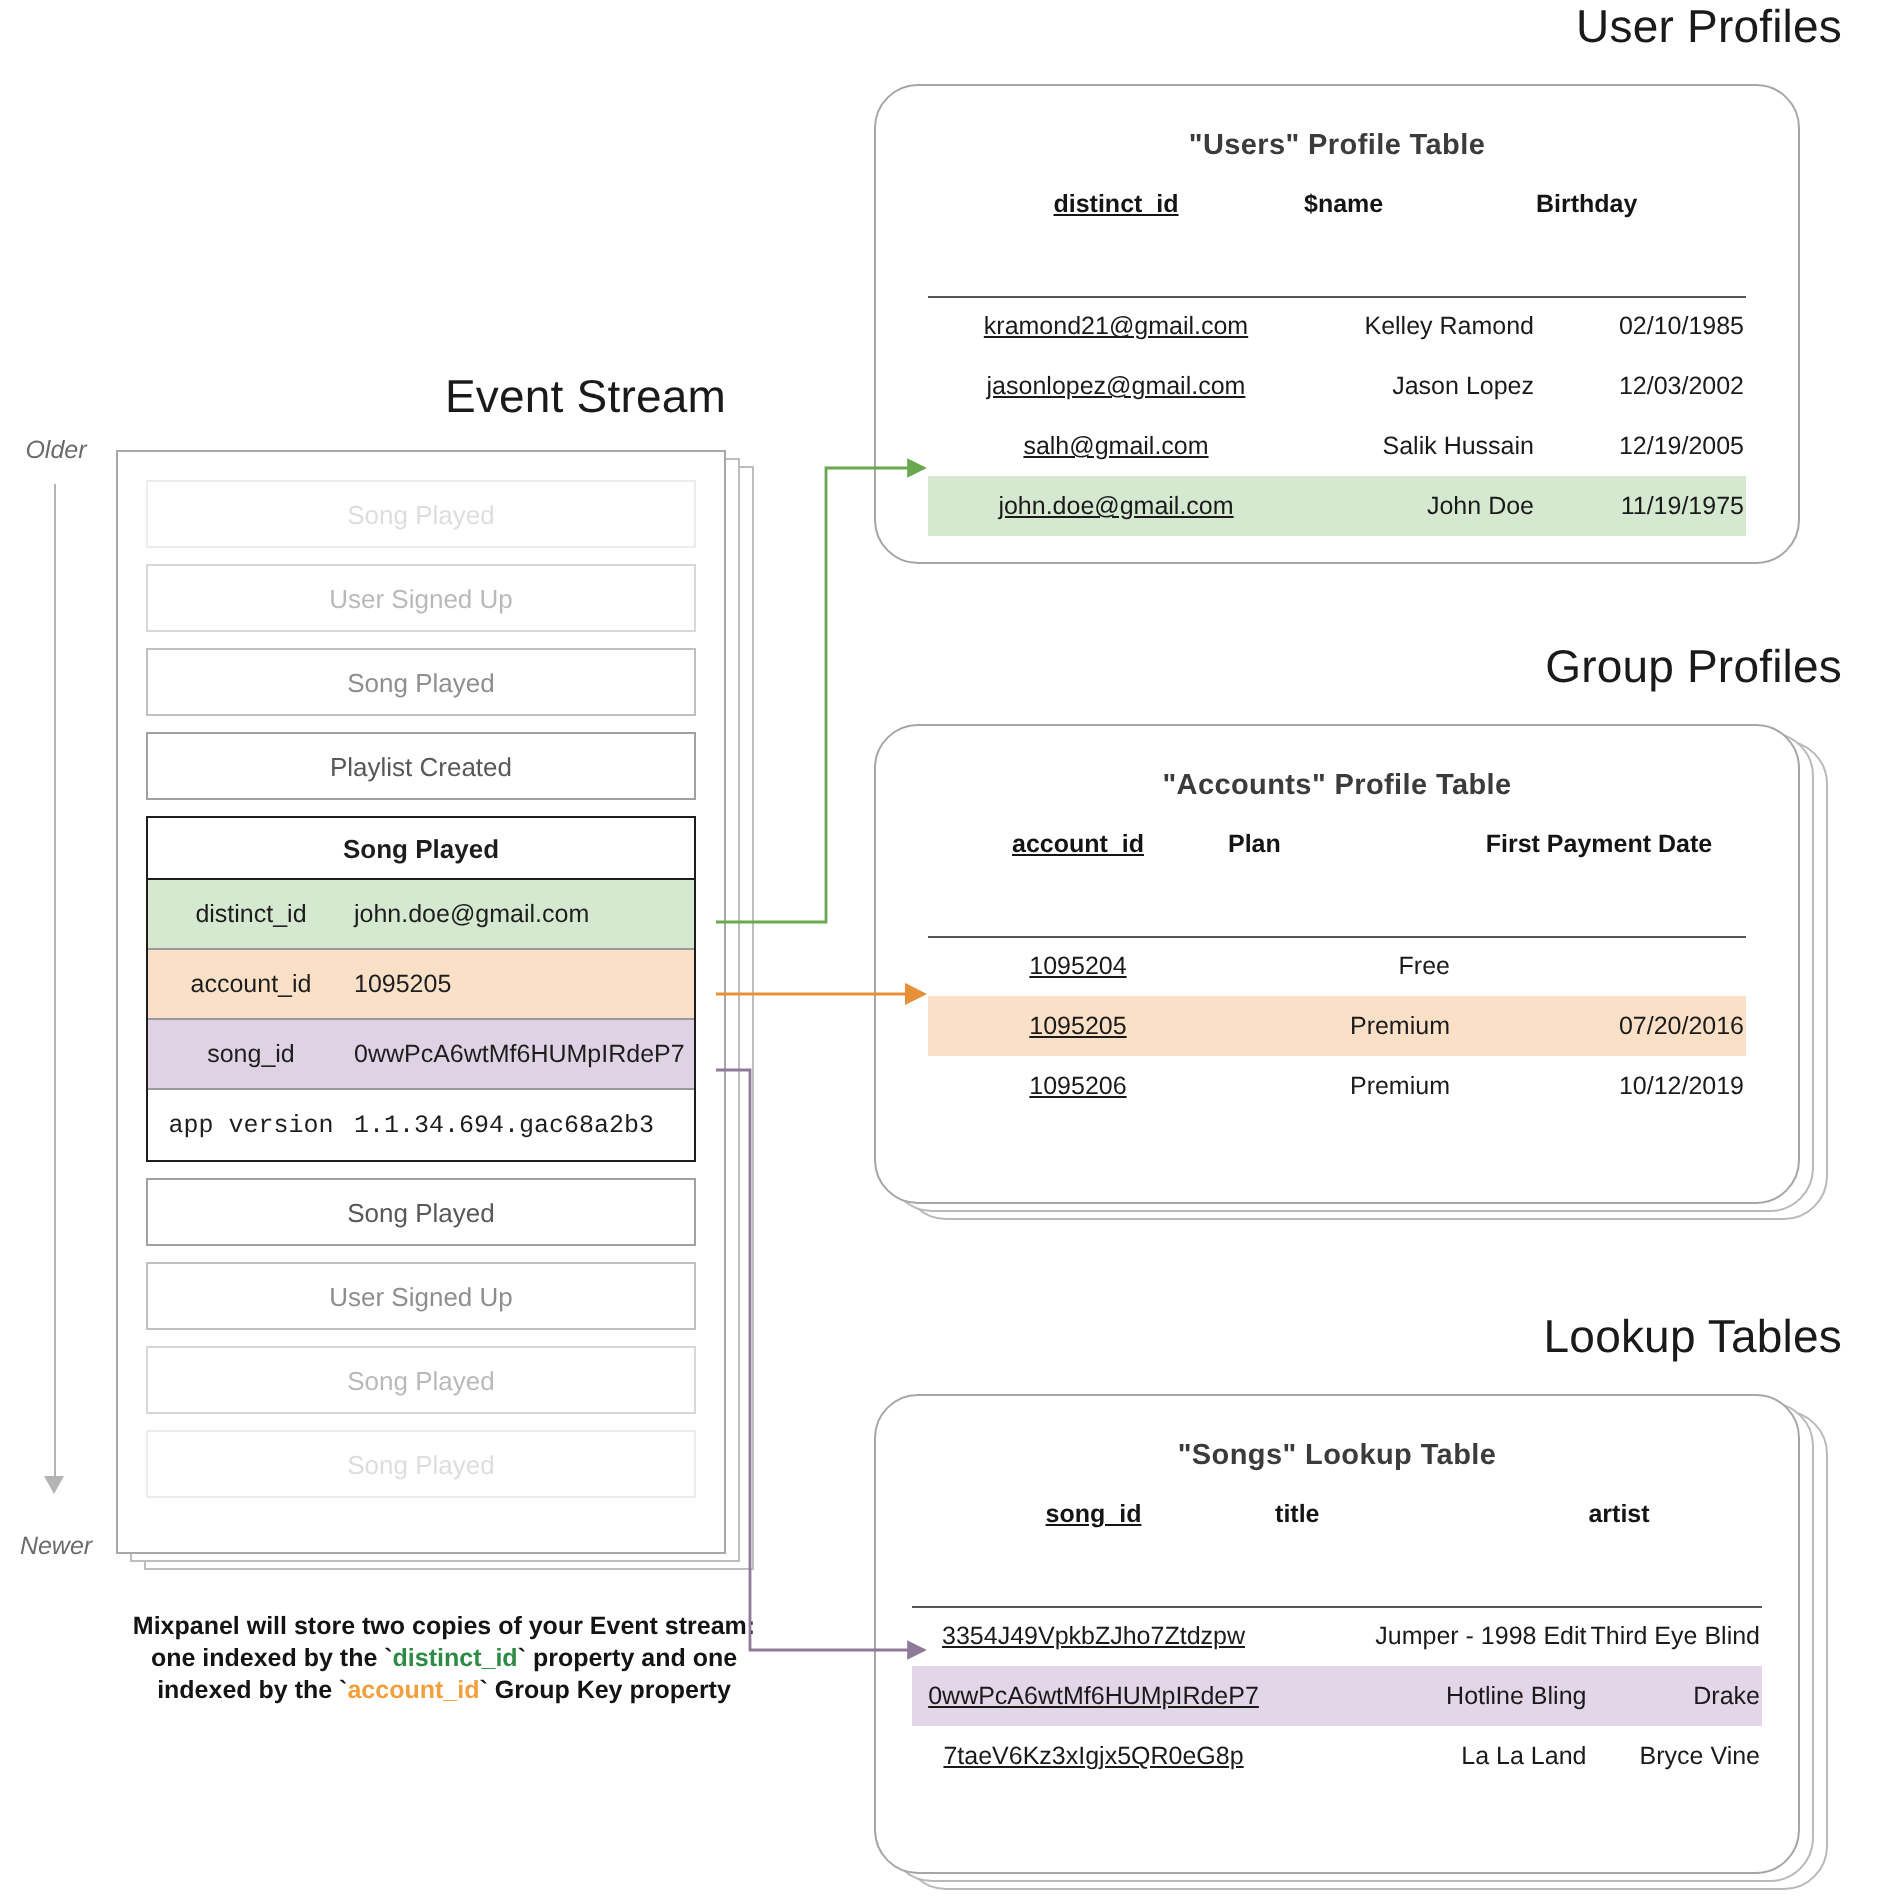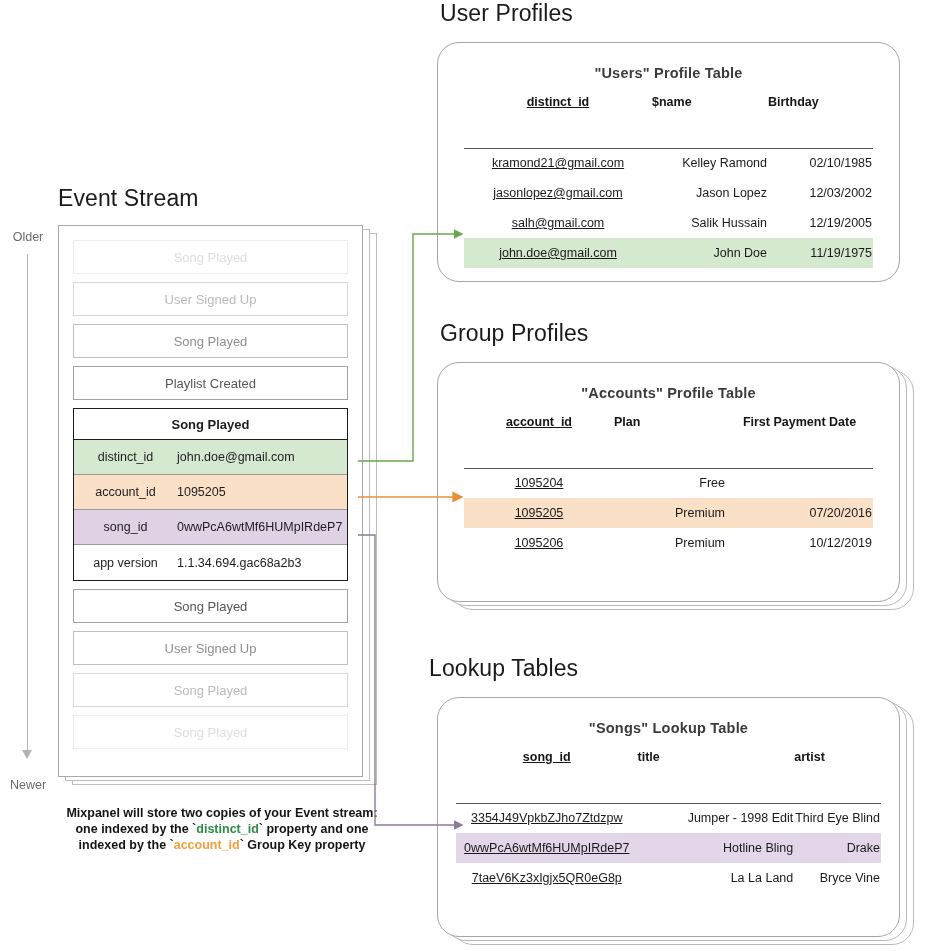--- a/index.html
+++ b/index.html
@@ -15,27 +15,27 @@
     height: 951px;
     overflow: hidden;
     background: #ffffff;
   }
 
   
   .section-title {
     position: absolute;
     font-size: 23px;
     color: #1a1a1a;
-    text-align: left;
+    text-align: right;
     font-weight: 400;
     letter-spacing: .1px;
   }
 
   
-  #timeline { position: absolute; left: 0; top: 230px; width: 56px; height: 566px; }
+  #timeline { position: absolute; left: 0; top: 218px; width: 56px; height: 566px; font-style: italic; }
   .tl-label {
     position: absolute; width: 56px; text-align: center;
     font-size: 12.5px; color: #6b6b6b;
   }
   .tl-older { top: 0px; }
   .tl-newer { top: 548px; }
   .tl-line {
     position: absolute; left: 27px; top: 24px;
     width: 1px; height: 500px; background: #b4b4b4;
   }
@@ -82,21 +82,21 @@
   .ev-card-head {
     height: 31px; display: flex; align-items: center; justify-content: center;
     font-size: 13px; font-weight: bold; color: #1d1d1d;
     border-bottom: 1.5px solid #1d1d1d;
   }
   .ev-row {
     height: 35px; display: flex; align-items: center;
     border-bottom: 1px solid #9a9a9a;
     font-size: 12.5px; color: #1d1d1d;
   }
-  .ev-row:last-child { border-bottom: none; }
+  .ev-row:last-child { border-bottom: none; font-family: Liberation Mono, monospace; }
   .ev-k { width: 103px; text-align: center; }
   .ev-v { flex: 1; }
   .row-green  { background: #d5e8d0; }
   .row-orange { background: #fbe0c8; }
   .row-purple { background: #dfd2e4; }
   .row-plain  { background: #ffffff; }
 
   
   #stream-caption {
     position: absolute; left: 36px; top: 805px; width: 372px;
@@ -279,21 +279,21 @@
             <tr class="">
               <td class="idc"><span>1095206</span></td>
               <td class="l">Premium</td>
               <td class="l">10/12/2019</td>
             </tr>
           </tbody>
       </table>
     </div>
   </div>
 
-  <div class="section-title" style="left:429px; top:655px; width:481px;">Lookup Tables</div>
+  <div class="section-title" style="left:440px; top:655px; width:481px;">Lookup Tables</div>
 
   <div class="panel-wrap" style="left:437px; top:697px; width:480px; height:250px;">
     <div class="card-layer" style="width:463px; height:240px; transform:translate(14px,8px);"></div>
     <div class="card-layer" style="width:463px; height:240px; transform:translate(7px,4px);"></div>
     <div class="card-main" style="width:463px; height:240px; padding:22px 18px 0 18px;">
       <div class="tbl-title" style="margin-bottom:14px;">"Songs" Lookup Table</div>
       <table class="dt">
         <thead>
           <tr id="lt-head">
               <th class="u" style="width: 190px;">song_id</th>

